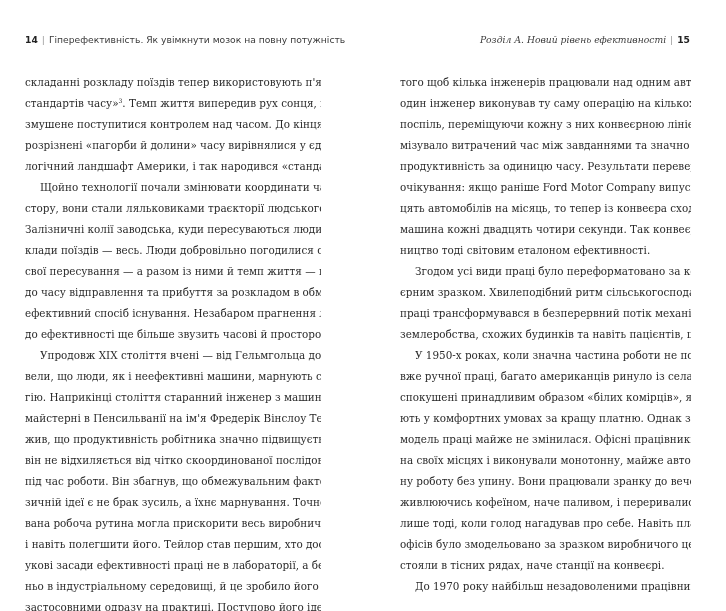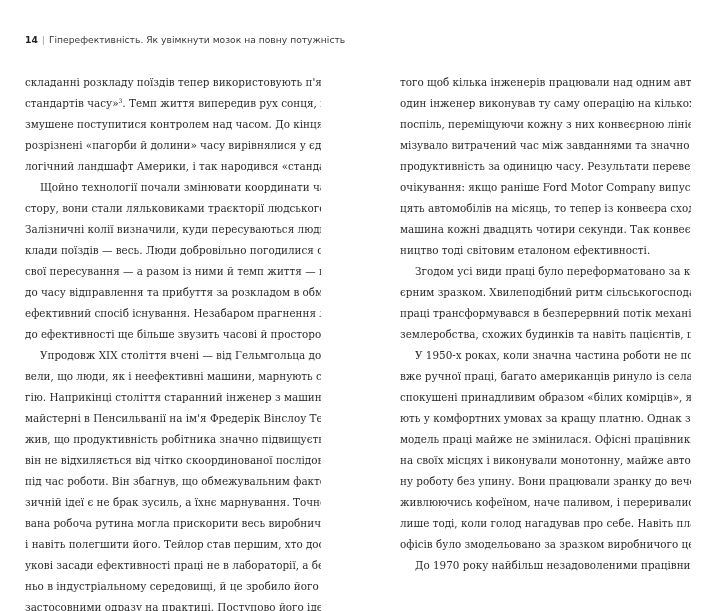--- a/index.html
+++ b/index.html
@@ -52,21 +52,21 @@
     <span class="num">14</span><span class="sep">|</span><span>Гіперефективність. Як увімкнути мозок на повну потужність</span>
   </div>
   <div class="body-text" id="left-body">
       <span class="line"><span>складанні розкладу поїздів тепер використовують п'ятдесят шість</span></span>
       <span class="line"><span>стандартів часу»</span><sup>3</sup><span>. Темп життя випередив рух сонця, і воно було</span></span>
       <span class="line"><span>змушене поступитися контролем над часом. До кінця 1883 року</span></span>
       <span class="line"><span>розрізнені «пагорби й долини» часу вирівнялися у єдиний хроно-</span></span>
       <span class="line last"><span>логічний ландшафт Америки, і так народився «стандартний» час.</span></span>
       <span class="line indent"><span>Щойно технології почали змінювати координати часу і про-</span></span>
       <span class="line"><span>стору, вони стали лялькoвиками траєкторії людського існування.</span></span>
-      <span class="line"><span>Залізничні колії визначили, </span><span class="it">куди</span><span> пересуваються люди, а роз-</span></span>
+      <span class="line"><span>Залізничні колії заводська, </span><span class="it">куди</span><span> пересуваються люди, а роз-</span></span>
       <span class="line"><span>клади поїздів — </span><span class="it">весь</span><span>. Люди добровільно погодилися обмежити</span></span>
       <span class="line"><span>свої пересування — а разом із ними й темп життя — відповідно</span></span>
       <span class="line"><span>до часу відправлення та прибуття за розкладом в обмін на більш</span></span>
       <span class="line"><span>ефективний спосіб існування. Незабаром прагнення людства</span></span>
       <span class="line last"><span>до ефективності ще більше звузить часові й просторові межі.</span></span>
       <span class="line indent"><span>Упродовж XIX століття вчені — від Гельмгольца до Гакслі — до-</span></span>
       <span class="line"><span>вели, що люди, як і неефективні машини, марнують свою енер-</span></span>
       <span class="line"><span>гію. Наприкінці століття старанний інженер з машинобудівної</span></span>
       <span class="line"><span>майстерні в Пенсильванії на ім'я Фредерік Вінслоу Тейлор зауva-</span></span>
       <span class="line"><span>жив, що продуктивність робітника значно підвищується, якщо</span></span>
@@ -75,20 +75,23 @@
       <span class="line"><span>зичній ідеї </span><span class="it">є не брак зусиль</span><span>, а їхнє </span><span class="it">марнування</span><span>. Точно сплано-</span></span>
       <span class="line"><span>вана робоча рутина могла прискорити весь виробничий процес</span></span>
       <span class="line"><span>і навіть полегшити його. Тейлор став першим, хто дослідив на-</span></span>
       <span class="line"><span>укові засади ефективності праці не в лабораторії, а безпосеред-</span></span>
       <span class="line"><span>ньо в індустріальному середовищі, й це зробило його висновки</span></span>
       <span class="line"><span>застосовними одразу на практиці. Поступово його ідеї поширю-</span></span>
     </div>
 </div>
 
 <div class="page right">
+  <div class="running-head">
+    <span class="title-italic">Розділ А. Новий рівень ефективності</span><span class="sep">|</span><span class="num">15</span>
+  </div>
   <div class="body-text" id="right-body">
       <span class="line"><span>того щоб кілька інженерів працювали над одним автомобілем,</span></span>
       <span class="line"><span>один інженер виконував ту саму операцію на кількох машинах</span></span>
       <span class="line"><span>поспіль, переміщуючи кожну з них конвеєрною лінією. Це міні-</span></span>
       <span class="line"><span>мізувало витрачений час між завданнями та значно підвищило</span></span>
       <span class="line"><span>продуктивність за одиницю часу. Результати перевершили всі</span></span>
       <span class="line"><span>очікування: якщо раніше Ford Motor Company випускала одинад-</span></span>
       <span class="line"><span>цять автомобілів на місяць, то тепер із конвеєра сходила одна</span></span>
       <span class="line"><span>машина кожні двадцять чотири секунди. Так конвеєрне вироб-</span></span>
       <span class="line last"><span>ництво тоді світовим еталоном ефективності.</span></span>
@@ -99,15 +102,16 @@
       <span class="line indent"><span>У 1950-х роках, коли значна частина роботи не потребувала</span></span>
       <span class="line"><span>вже ручної праці, багато американців ринуло із села до міста,</span></span>
       <span class="line"><span>спокушені принадливим образом «білих комірців», які працю-</span></span>
       <span class="line"><span>ють у комфортних умовах за кращу платню. Однак заводська</span></span>
       <span class="line"><span>модель праці майже не змінилася. Офісні працівники сиділи</span></span>
       <span class="line"><span>на своїх місцях і виконували монотонну, майже автоматич-</span></span>
       <span class="line"><span>ну роботу без упину. Вони працювали зранку до вечора, під-</span></span>
       <span class="line"><span>живлюючись кофеїном, наче паливом, і переривалися на обід</span></span>
       <span class="line"><span>лише тоді, коли голод нагадував про себе. Навіть планування</span></span>
       <span class="line"><span>офісів було змодельовано за зразком виробничого цеху: столи</span></span>
+      <span class="line last"><span>стояли в тісних рядах, наче станції на конвеєрі.</span></span>
       <span class="line indent"><span>До 1970 року найбільш незадоволеними працівниками в кра-</span></span>
     </div>
 </div>
 
 </body></html>

